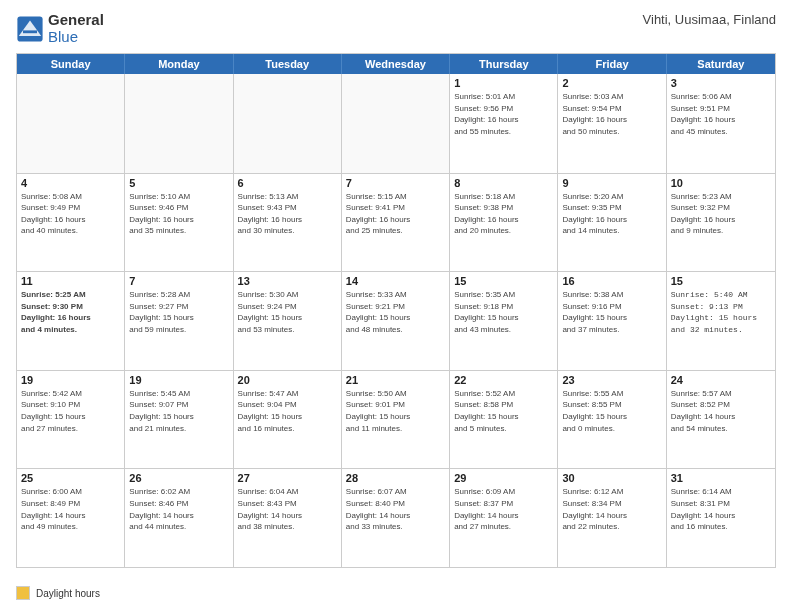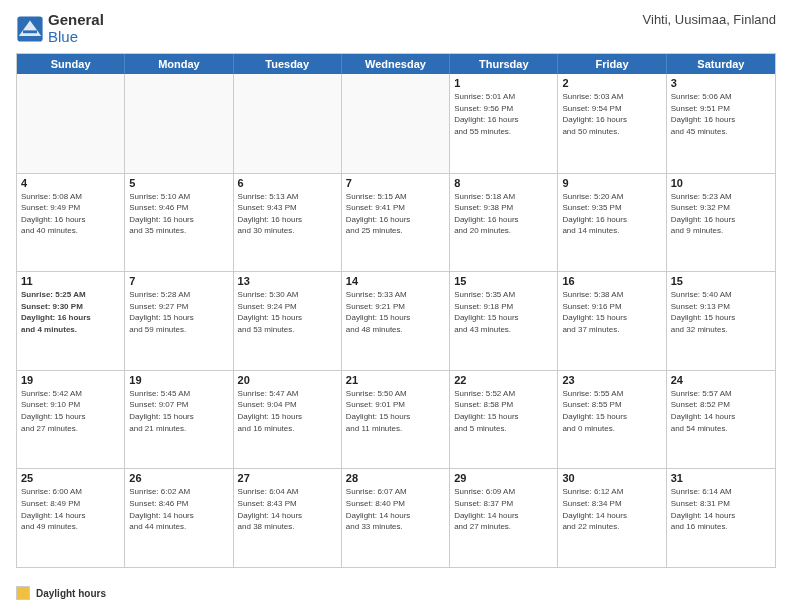--- a/index.html
+++ b/index.html
@@ -112,21 +112,20 @@
       color: #444;
       line-height: 1.45;
     }
     .legend {
       display: flex;
       align-items: center;
       gap: 6px;
       margin-top: 18px;
       font-size: 10px;
       color: #333;
-      font-weight: bold;
     }
     .legend-box {
       width: 14px;
       height: 14px;
       background: #f0c040;
       border: 1px solid #ccc;
     }
   </style>
 </head>
 <body>
@@ -276,21 +275,21 @@
           </div>
           <div class="cal-cell">
             <div class="day-num">16</div>
             <div class="day-info" style="white-space: pre-line;">Sunrise: 5:38 AM
 Sunset: 9:16 PM
 Daylight: 15 hours
 and 37 minutes.</div>
           </div>
           <div class="cal-cell">
             <div class="day-num">15</div>
-            <div class="day-info" style="white-space: pre-line;">Sunrise: 5:40 AM
+            <div class="day-info" style="white-space: pre-line; font-family: Liberation Mono, monospace;">Sunrise: 5:40 AM
 Sunset: 9:13 PM
 Daylight: 15 hours
 and 32 minutes.</div>
           </div>
         </div>
         <div class="cal-row">
           <div class="cal-cell">
             <div class="day-num">19</div>
             <div class="day-info" style="white-space: pre-line;">Sunrise: 5:42 AM
 Sunset: 9:10 PM

